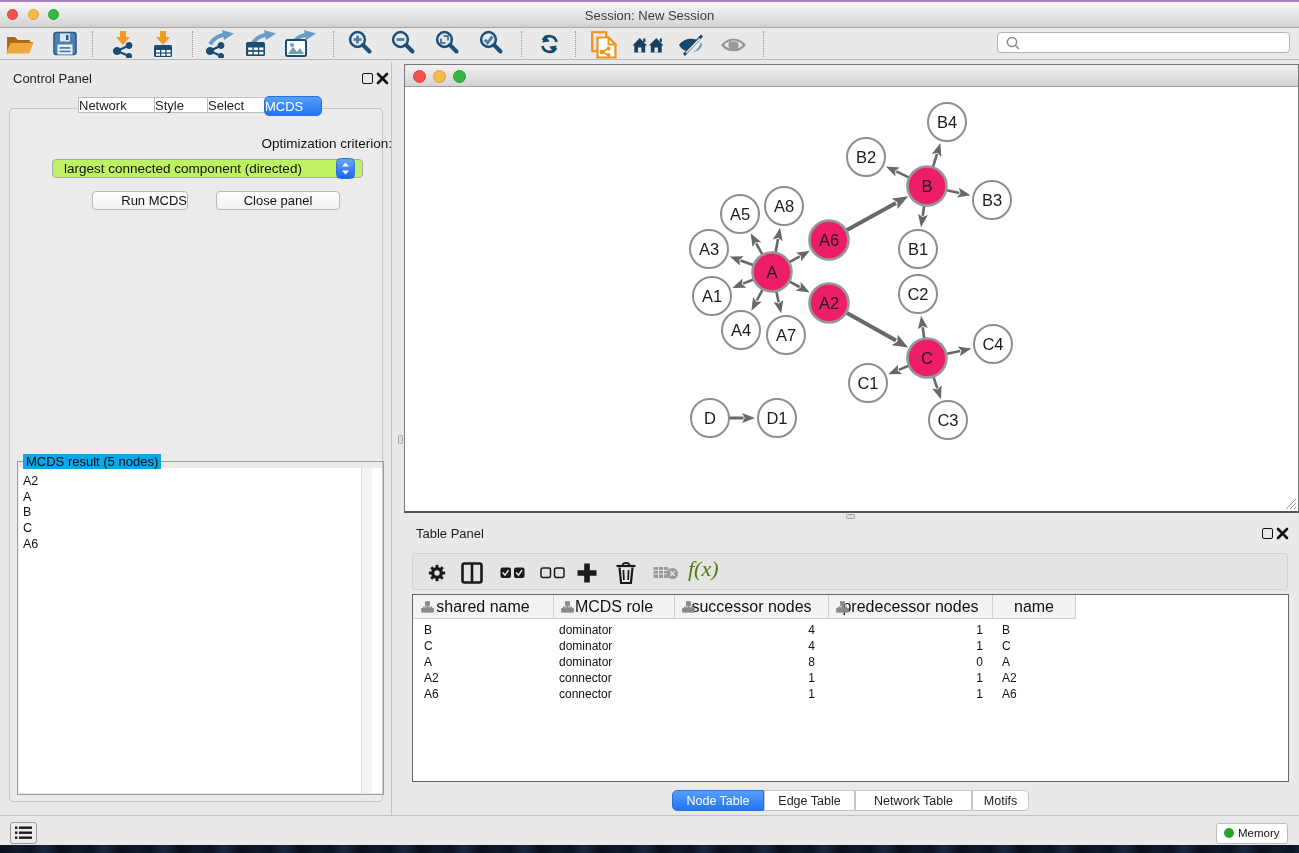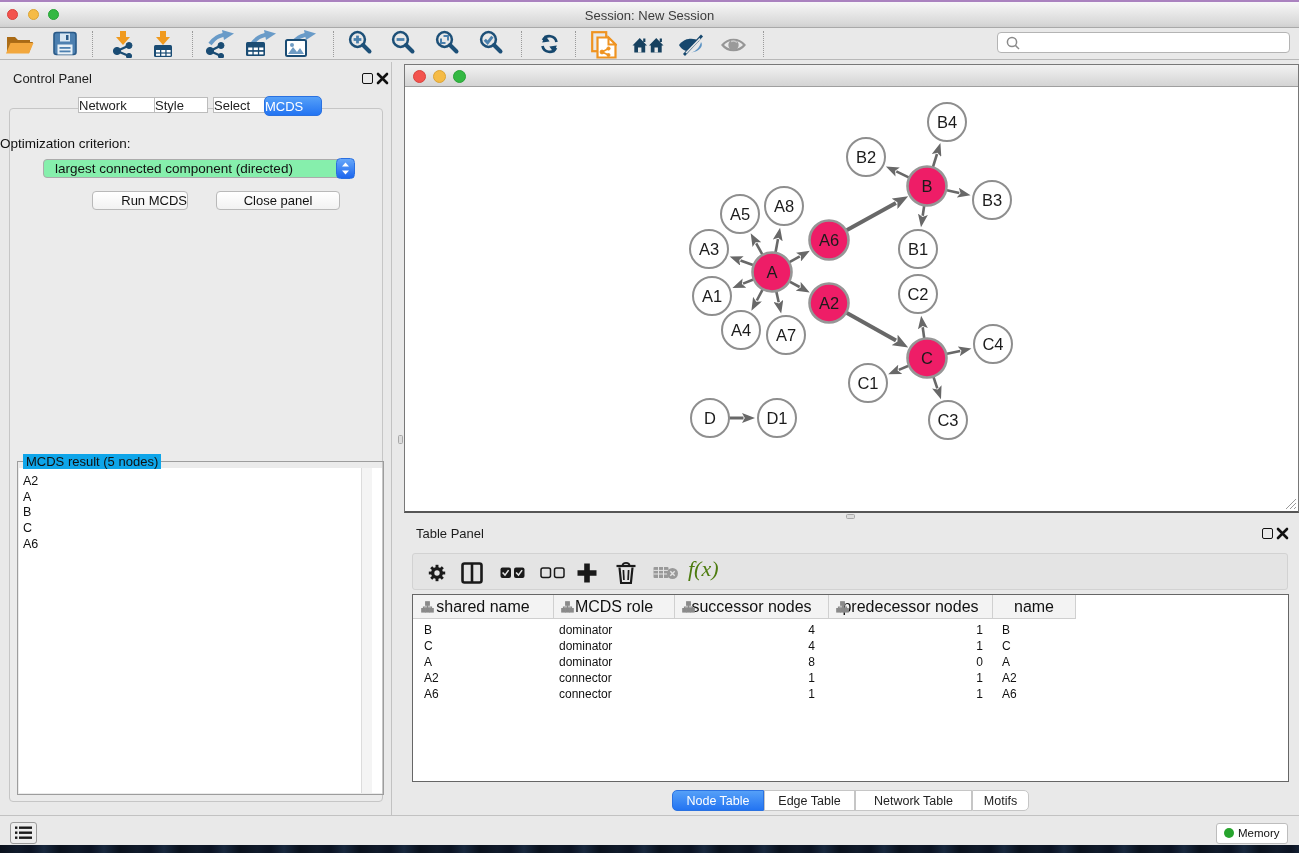--- a/index.html
+++ b/index.html
@@ -17,22 +17,22 @@
 .tsep { position:absolute; top:3px; height:26px; width:0; border-left:1px dotted #9a9a9a; }
 .ticon { position:absolute; top:2px; }
 #searchbox { position:absolute; left:997px; top:4px; width:293px; height:21px; background:#fff; border:1px solid #b4b4b4; border-radius:4px; }
 
 #cp-title { left:13px; top:71px; font-size:13px; color:#1d1d1d; }
 .float-sq { width:11px; height:11px; border:1.6px solid #111; border-radius:2px; }
 .tabrow { font-size:13px; color:#222; }
 .tab { position:absolute; top:0; height:16px; background:#fff; border:1px solid #bcbcbc; text-align:left; line-height:15px; }
 .tabsel { position:absolute; background:linear-gradient(#55a0f8,#2374f2); color:#fff; text-align:left; border-radius:5px; border:1px solid #2a71e0; }
 #cp-content { left:9px; top:108px; width:374px; height:694px; background:#ebebeb; border:1px solid #c6c6c6; border-radius:4px; }
-#opt-label { left:0; top:136px; width:392px; text-align:left; font-size:13.5px; color:#111; }
-#dropdown { left:43px; top:159px; width:311px; height:19px; background:#86efac; border:1px solid #ababab; border-radius:4px; font-size:13.5px; color:#111; line-height:17px; padding-left:11px; }
+#opt-label { left:0; top:136px; width:392px; text-align:right; font-size:13.5px; color:#111; }
+#dropdown { left:52px; top:159px; width:311px; height:19px; background:#bef264; border:1px solid #ababab; border-radius:4px; font-size:13.5px; color:#111; line-height:17px; padding-left:11px; }
 #dd-btn { left:336px; top:158px; width:19px; height:21px; border-radius:4.5px; background:linear-gradient(#66a7f9,#1c66ee); border:1px solid #2a6fe0; }
 .btn { position:absolute; height:19px; background:linear-gradient(#ffffff,#f2f2f2); border:1px solid #b9b9b9; border-radius:4px; font-size:13px; color:#111; text-align:center; line-height:17px; }
 
 #fs { left:17px; top:461px; width:367px; height:334px; border:1px solid #9d9d9d; }
 #fs-label { left:23px; top:454px; background:#0ea5e9; padding:0 3px; font-size:13px; color:#111; }
 #fs-list { left:19px; top:468px; width:363px; height:325px; background:#fff; font-size:12.5px; color:#111; line-height:15.7px; padding:6px 0 0 4px; }
 #fs-scroll { left:361px; top:468px; width:11px; height:325px; background:#f4f4f4; border-left:1px solid #dcdcdc; }
 
 #netwin { left:404px; top:64px; width:895px; height:449px; background:#fff; border:1.5px solid #787878; border-bottom:2px solid #565656; }
 #net-titlebar { position:absolute; left:0; top:0; width:100%; height:22px; background:linear-gradient(#f2f2f2,#d4d4d4); border-bottom:1px solid #9f9f9f; }
@@ -203,21 +203,21 @@
 <div id="cp-title" class="abs">Control Panel</div>
 <div class="abs float-sq" style="left:362px;top:73px;"></div>
 <svg class="abs" style="left:376px;top:72px;" width="13" height="13" viewBox="0 0 13 13">
  <path d="M2,2 L11,11 M11,2 L2,11" stroke="#111" stroke-width="2.6" stroke-linecap="round"></path>
 </svg>
 <div id="cp-content" class="abs"></div>
 <div class="abs" style="left:391px;top:62px;width:1px;height:753px;background:#c2c2c2;"></div>
 <div class="abs tabrow" style="left:78px;top:97px;">
  <div class="tab" style="left:0px;width:77px;">Network</div>
  <div class="tab" style="left:76px;width:54px;">Style</div>
- <div class="tab" style="left:135px;width:60px;">Select</div>
+ <div class="tab" style="left:129px;width:60px;">Select</div>
  <div class="tabsel" style="left:186px;top:-1px;width:58px;height:20px;line-height:19px;">MCDS</div>
 </div>
 <div id="opt-label" class="abs">Optimization criterion:</div>
 <div id="dropdown" class="abs">largest connected component (directed)</div>
 <div id="dd-btn" class="abs">
     <svg width="17" height="19" viewBox="0 0 17 19" style="position:absolute;left:0;top:0;">
  <path d="M5,7.5 L8.5,3.5 L12,7.5 z" fill="#fff"></path>
  <path d="M5,11.5 L8.5,15.5 L12,11.5 z" fill="#fff"></path>
 </svg>
   </div>

